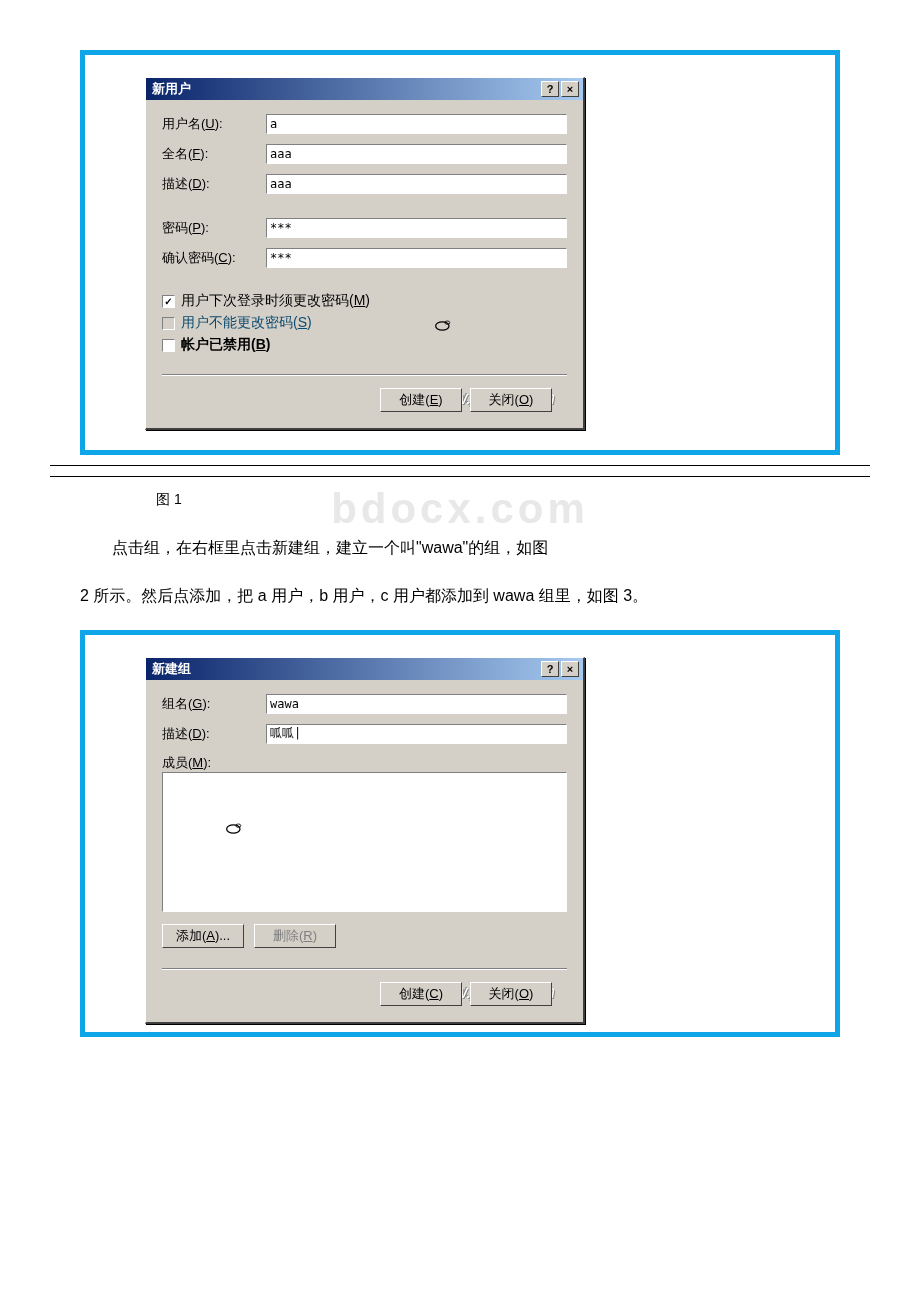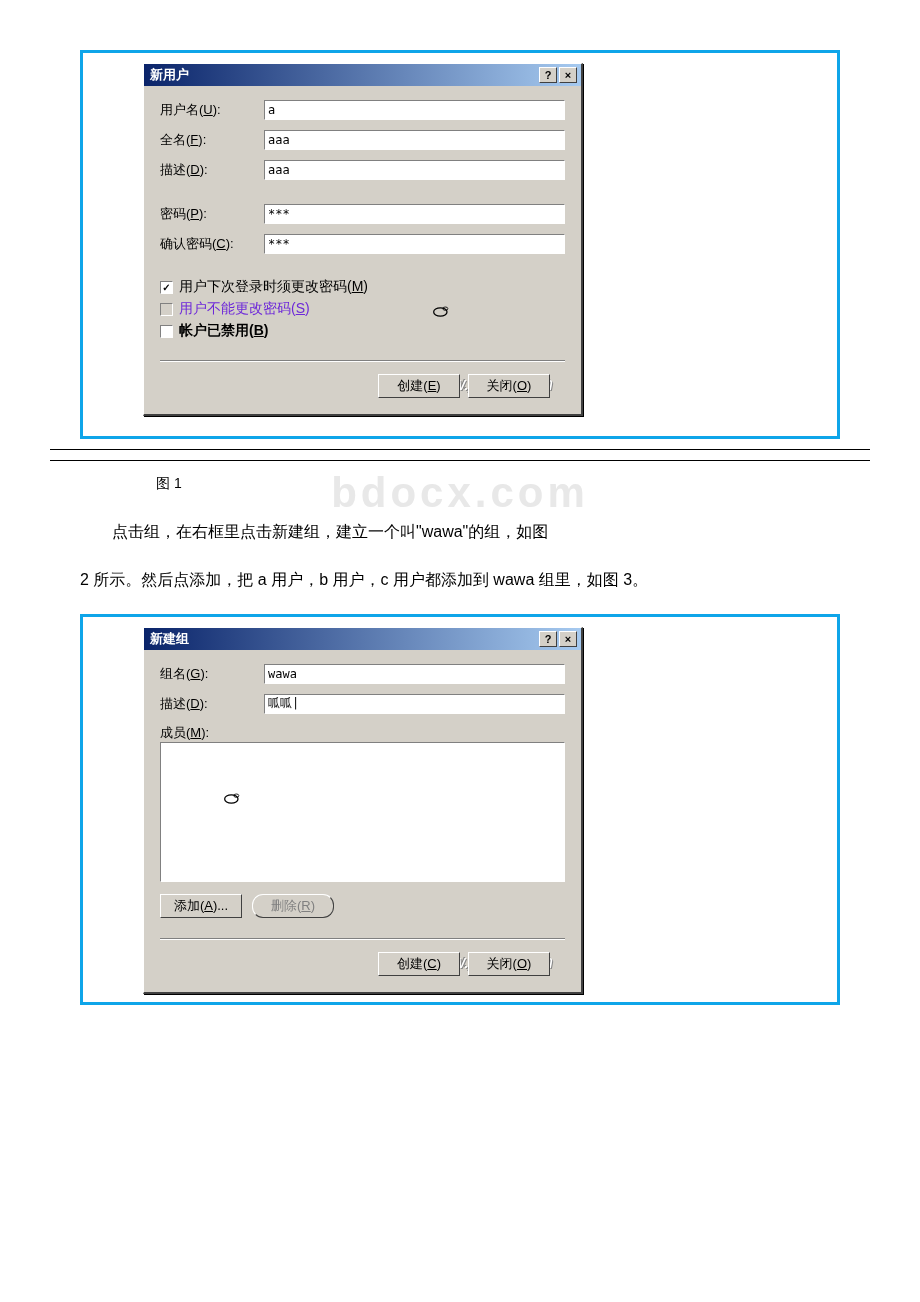--- a/index.html
+++ b/index.html
@@ -4,22 +4,22 @@
   <style>
     * { box-sizing: border-box; margin: 0; padding: 0; }
     body {
       background: #fff;
       font-family: "SimSun", "宋体", sans-serif;
       font-size: 14px;
       color: #000;
       padding: 50px 80px;
     }
     .page-container {
-      border: 3px solid #0ea5e9;
-      padding: 10px 30px 20px 30px;
+      border: 5px solid #0ea5e9;
+      padding: 22px 30px 20px 30px;
       margin-bottom: 10px;
     }
     .dialog {
       width: 440px;
       margin-left: 30px;
       background: #d4d0c8;
       border-top: 1px solid #fff;
       border-left: 1px solid #fff;
       border-right: 2px solid #404040;
       border-bottom: 2px solid #404040;
@@ -95,21 +95,21 @@
       border-bottom: 1px solid #fff;
       background: #fff;
       margin-right: 6px;
       display: flex;
       align-items: center;
       justify-content: center;
       font-size: 10px;
     }
     .checkbox.disabled { background: #d4d0c8; }
     .check-mark::before { content: "✓"; font-weight: bold; }
-    .text-disabled { color: #6d28d9; }
+    .text-disabled { color: #0c4a6e; }
     .cursor-svg { width: 24px; height: 20px; }
     .hr-line {
       border: none;
       border-top: 1px solid #808080;
       border-bottom: 1px solid #fff;
       margin: 20px 0 12px 0;
     }
     .btn {
       min-width: 82px;
       height: 24px;
@@ -164,21 +164,21 @@
     .listbox .cursor-inside {
       position: absolute;
       top: 46px;
       left: 60px;
     }
     .button-row-left {
       display: flex;
       gap: 10px;
       margin-bottom: 4px;
     }
-    .btn-disabled { color: #808080; border-radius: 11px; }
+    .btn-disabled { color: #808080; }
     .yesky-watermark {
       position: absolute;
       right: 0;
       top: 0;
       font-family: Arial, sans-serif;
       font-size: 18px;
       font-style: italic;
       color: #fff;
       text-shadow: 1px 1px 0 #888, -1px -1px 0 #888;
       pointer-events: none;

